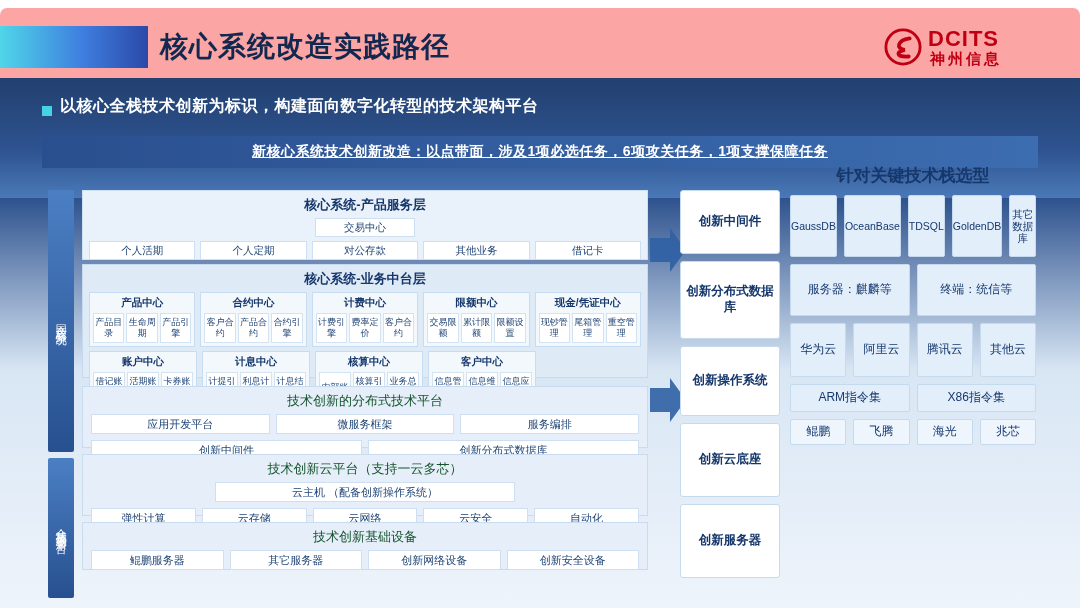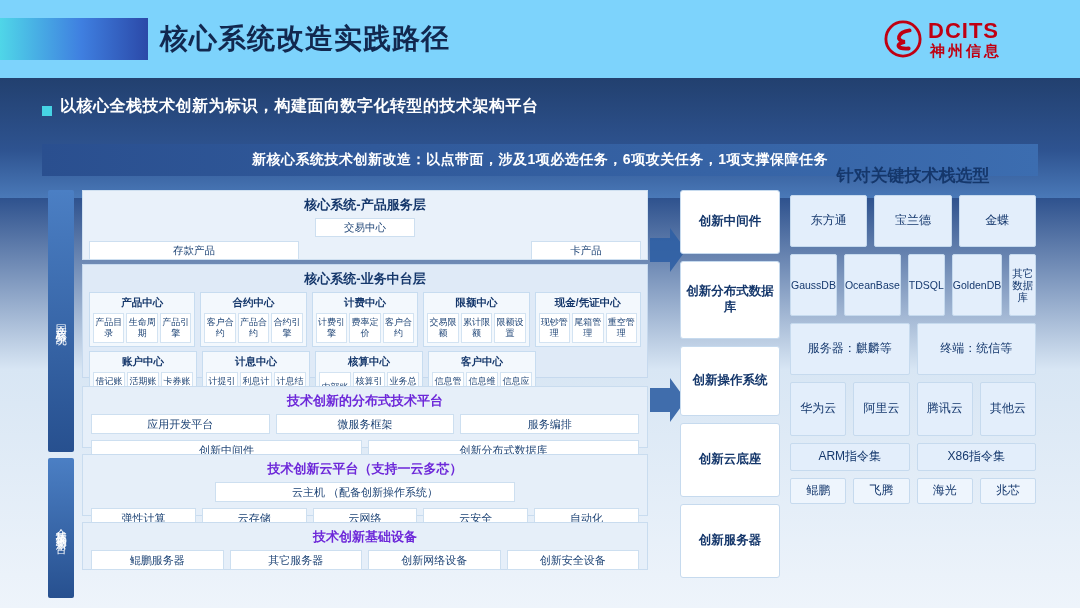--- a/index.html
+++ b/index.html
@@ -7,43 +7,43 @@
   body {
     width:1080px; height:608px;
     font-family:"Liberation Sans", sans-serif;
     background:#ffffff;
     position:relative;
     overflow:hidden;
     color:#1b3a63;
   }
 
   
-  .hdr { position:absolute; left:0; top:0; width:1080px; height:78px; background:#7dd3fc; }
+  .hdr { position:absolute; left:0; top:8px; width:1080px; height:78px; background:#fca5a5;border-radius:7px; }
   .hdr-bar { position:absolute; left:0; top:18px; width:148px; height:42px;
              background:linear-gradient(90deg,#4fd6e8 0%, #3f7fe0 55%, #2b49a8 100%); }
   .hdr-title { position:absolute; left:160px; top:20px; font-size:28px; font-weight:bold; color:#12284f; letter-spacing:1px;}
   .logo { position:absolute; right:26px; top:18px; width:170px; height:46px; }
   .logo-mark { position:absolute; left:0; top:2px; width:38px; height:38px; }
   .logo-en { position:absolute; left:44px; top:0px; font-size:22px; font-weight:bold; color:#c00012; letter-spacing:1px;}
   .logo-cn { position:absolute; left:46px; top:24px; font-size:15px; font-weight:bold; color:#c00012; letter-spacing:3px;}
 
   
   .stage { position:absolute; left:0; top:78px; width:1080px; height:530px;
            background:linear-gradient(180deg,#1f3d73 0%, #2b4f8c 22%, #d8e6f4 55%, #eef4fb 100%); }
   .stage-top { position:absolute; left:0; top:0; width:1080px; height:120px;
                background:linear-gradient(180deg,#22406f 0%, #2e5390 60%, #4a79b8 100%); }
 
   
   .bullet { position:absolute; left:42px; top:28px; width:10px; height:10px; background:#46d3e4;}
   .headline { position:absolute; left:60px; top:18px; font-size:16px; font-weight:bold; color:#ffffff; letter-spacing:.5px;}
 
-  .subbar { position:absolute; left:42px; top:66px; width:996px; height:32px;
+  .subbar { position:absolute; left:42px; top:58px; width:996px; height:32px;
             background:linear-gradient(90deg,#2a4f8f 0%, #3c6db0 100%);
             display:flex; align-items:center; justify-content:center;
-            color:#fff; font-size:14px; font-weight:bold; letter-spacing:.5px; }
+            color:#fff; font-size:14px; font-weight:bold; letter-spacing:.5px;text-decoration:underline; }
 
   
   .leftpanel { position:absolute; left:48px; top:112px; width:600px; height:380px; }
 
   .sidelabel { position:absolute; width:26px; border-radius:2px; color:#fff; font-size:11px;
                display:flex; align-items:center; justify-content:center; text-align:center;
                background:linear-gradient(180deg,#4b7fc4,#27508f); line-height:1.15; padding:4px 2px;}
   .sidelabel span { writing-mode:vertical-rl; letter-spacing:2px; }
 
   .cardA { position:absolute; left:34px; top:0; width:566px; background:#e9f1fa; border:1px solid #cfe0f0; }
@@ -55,21 +55,21 @@
   .rowline { display:flex; gap:5px; margin-bottom:4px; }
   .cell { background:#ffffff; border:1px solid #cddff0; height:19px; line-height:17px;
           font-size:10.5px; color:#1d4375; text-align:center; flex:1; overflow:hidden; white-space:nowrap;}
   .grp { background:#f3f8fd; border:1px solid #c7dcf0; padding:3px; flex:1; }
   .grp-t { font-size:10.5px; font-weight:bold; color:#15376b; text-align:center; margin-bottom:3px;}
   .grp-r { display:flex; gap:2px; }
   .mini { background:#ffffff; border:1px solid #d3e3f2; font-size:9px; color:#1d4375; text-align:center;
           flex:1; line-height:11px; padding:2px 0; min-height:30px; display:flex; align-items:center; justify-content:center;}
 
   .platform { position:absolute; left:34px; width:566px; background:#e6eff9; border:1px solid #c9dcef;}
-  .pf-t { text-align:center; font-size:13px; font-weight:bold; color:#6d28d9; padding:5px 0 4px; }
+  .pf-t { text-align:center; font-size:13px; font-weight:normal; color:#14532d; padding:5px 0 4px; }
   .pf-row { display:flex; gap:6px; padding:0 8px 6px; }
   .pf-cell { background:#ffffff; border:1px solid #cddff0; flex:1; text-align:center; font-size:11px;
              color:#1d4375; height:20px; line-height:18px; }
 
   
   .arrow { position:absolute; width:36px; height:44px; }
 
   
   .midcol { position:absolute; left:680px; top:112px; width:100px; }
   .midbox { width:100px; background:#ffffff; border:1px solid #c6daee; border-radius:3px;
@@ -118,25 +118,20 @@
       <span>全栈技术创新平台</span>
     </div>
 
     <div class="cardA" style="top:0; height:70px;">
       <div class="secttitle">核心系统-产品服务层</div>
       <div class="rowwrap">
         <div class="rowline">
           <div class="cell" style="flex:0 0 100px; margin:0 auto;">交易中心</div>
         </div>
         <div class="rowline">
-          <div class="cell" style="flex:0 0 210px;">存款产品</div>
-          <div style="flex:1"></div>
-          <div class="cell" style="flex:0 0 110px;">卡产品</div>
-        </div>
-        <div class="rowline">
           <div class="cell">个人活期</div>
           <div class="cell">个人定期</div>
           <div class="cell">对公存款</div>
           <div class="cell">其他业务</div>
           <div class="cell">借记卡</div>
         </div>
       </div>
     </div>
 
     <div class="cardB" style="top:74px; height:114px;">
@@ -271,25 +266,20 @@
     <div class="midbox" style="height:64px;">创新中间件</div>
     <div class="midbox" style="height:78px;">创新分布式数据库</div>
     <div class="midbox" style="height:70px;">创新操作系统</div>
     <div class="midbox" style="height:74px;">创新云底座</div>
     <div class="midbox" style="height:74px;">创新服务器</div>
   </div>
 
   <div class="rightcol">
     <div class="rc-title">针对关键技术栈选型</div>
 
-    <div class="rc-row" style="height:52px;">
-      <div class="rc-box">东方通</div>
-      <div class="rc-box">宝兰德</div>
-      <div class="rc-box">金蝶</div>
-    </div>
 
     <div class="rc-row" style="height:62px;">
       <div class="rc-box small">GaussDB</div>
       <div class="rc-box small">OceanBase</div>
       <div class="rc-box small">TDSQL</div>
       <div class="rc-box small">GoldenDB</div>
       <div class="rc-box small">其它数据库</div>
     </div>
 
     <div class="rc-row" style="height:52px;">

